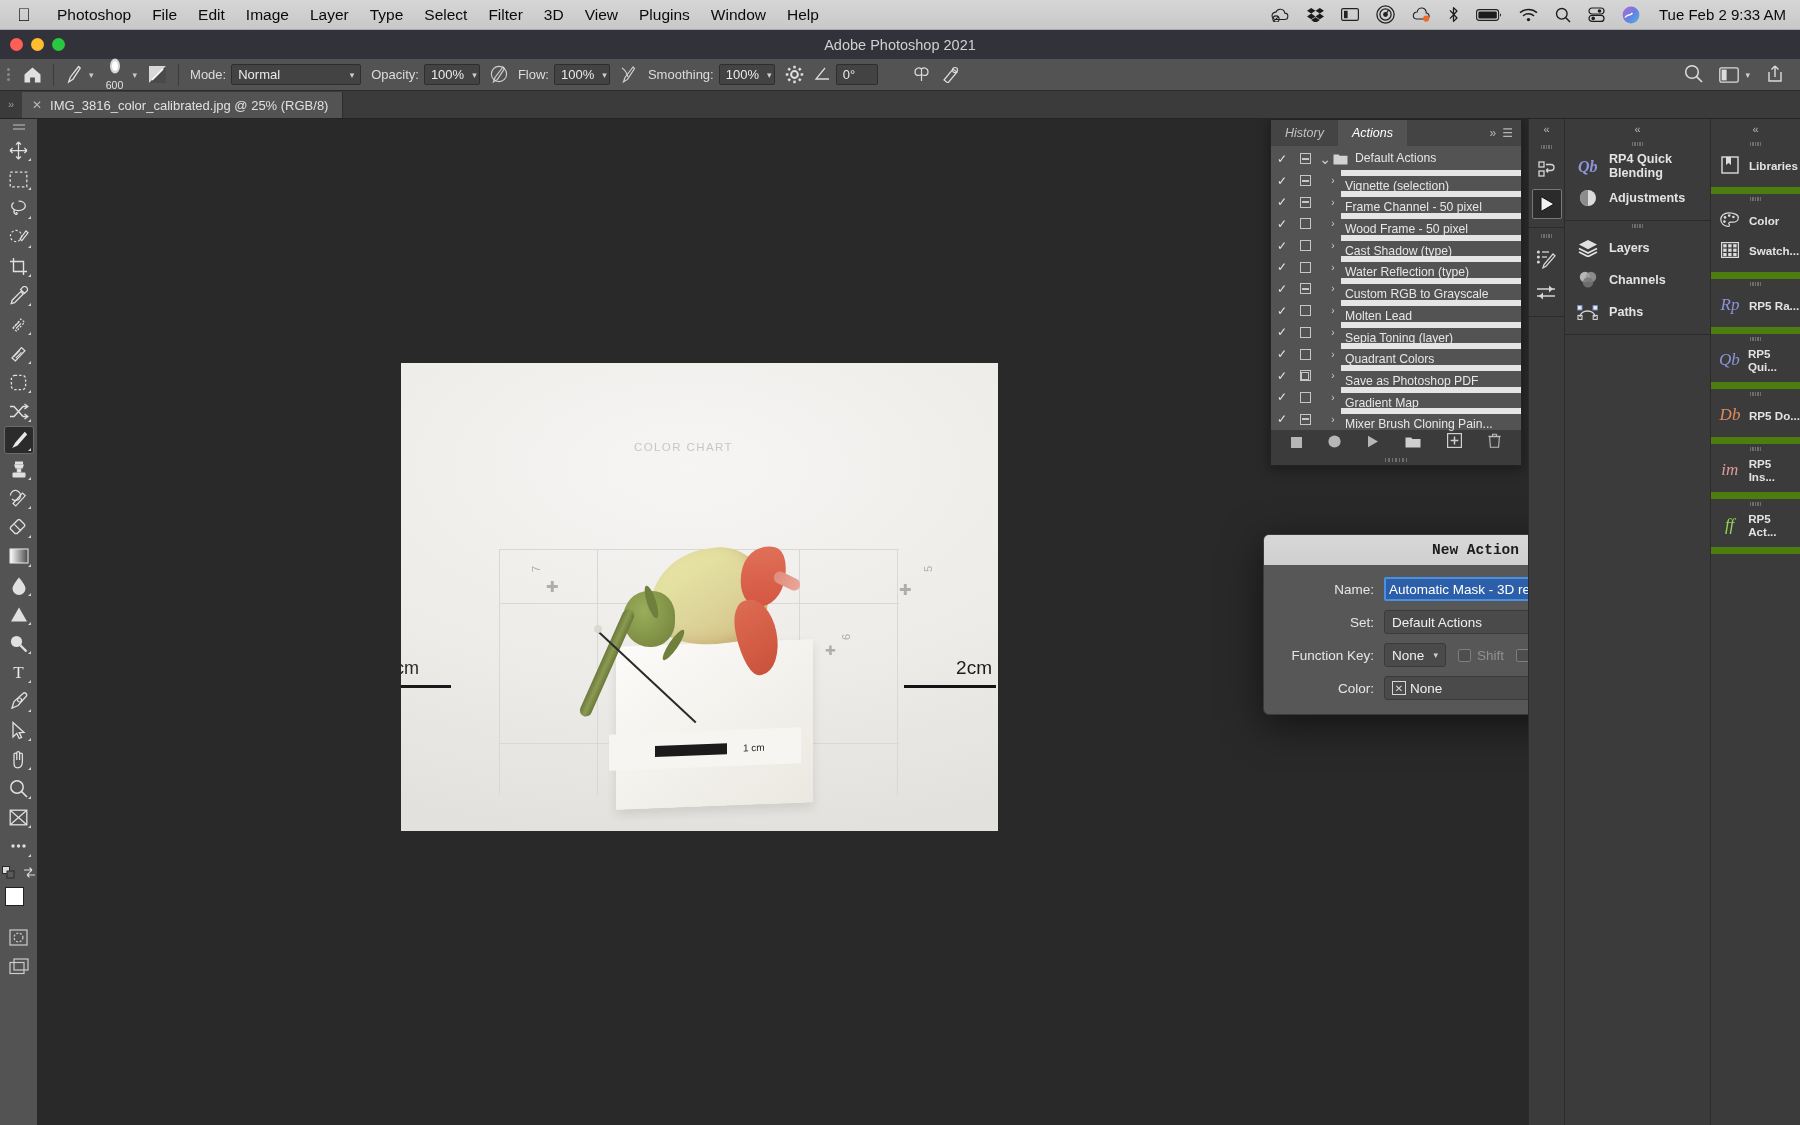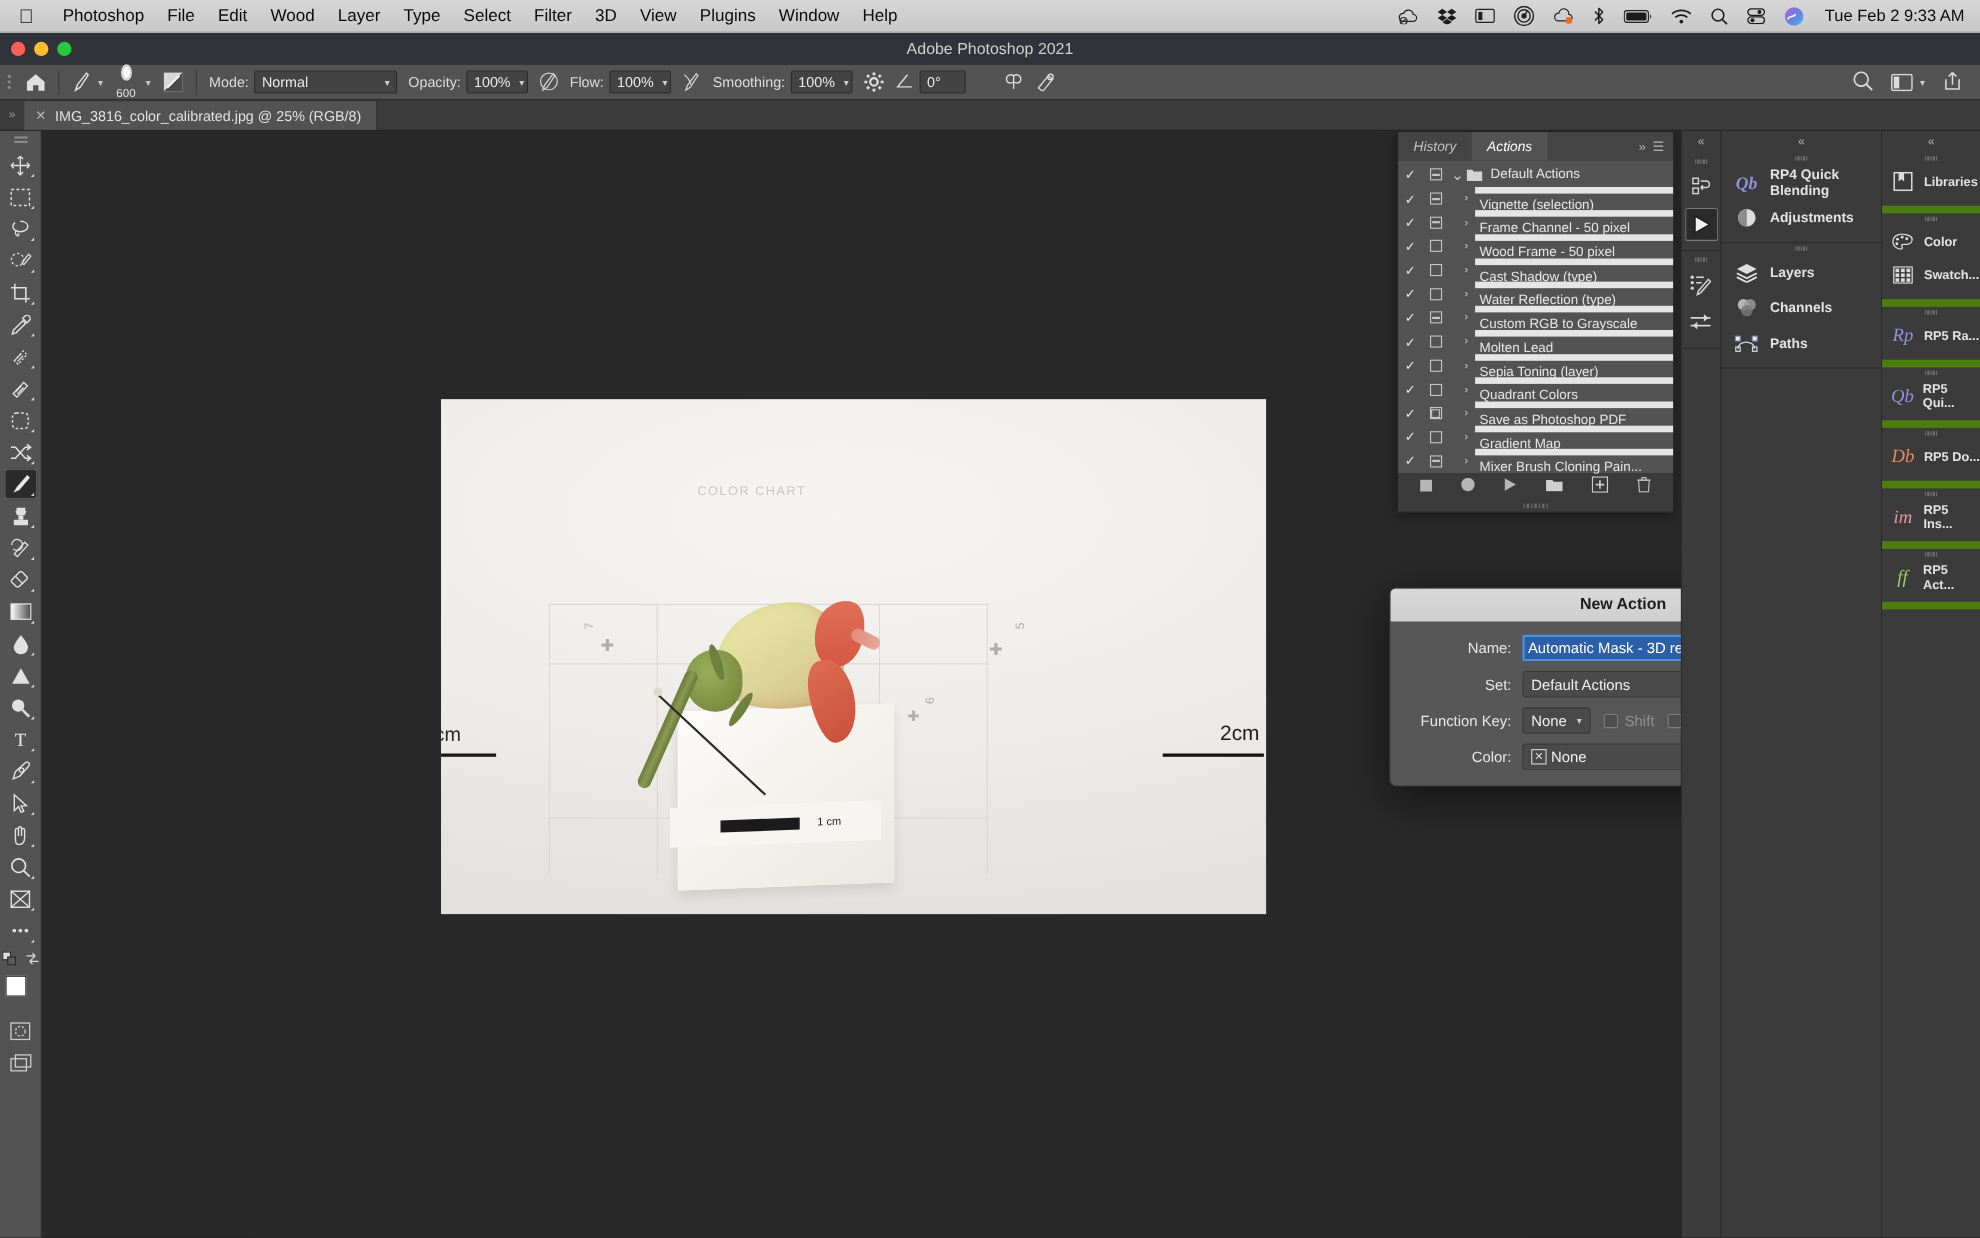--- a/index.html
+++ b/index.html
@@ -90,21 +90,21 @@
   .tool.sel { background: #2b2b2b; box-shadow: inset 0 0 0 1px #6b6b6b; }
   .tool .corner { position: absolute; right: 3px; bottom: 3px; width: 0; height: 0;
     border-left: 3.5px solid transparent; border-bottom: 3.5px solid #d2d2d2; }
   .swatch-wrap { position: relative; width: 32px; height: 30px; margin-top: 4px; }
   .sw-fg { position:absolute; left:2px; top:0; width:19px; height:19px; background:#fff; border:1px solid #222; }
   .sw-bg { position:absolute; left:12px; top:10px; width:19px; height:19px; background:#e8a33d; border:1px solid #222; z-index:-1;}
 
   
   .canvas-area { flex: 1; background: #292929; position: relative; overflow: hidden; }
   .photo {
-    position: absolute; left: 363px; top: 244px; width: 750px; height: 468px;
+    position: absolute; left: 363px; top: 244px; width: 597px; height: 468px;
     background: #f2efec;
     overflow: hidden;
   }
   .photo-bg {
     position:absolute; inset:0;
     background:
       radial-gradient(ellipse 120% 80% at 48% 22%, #f7f5f3 0%, #ecebe8 60%, #e2e1dd 100%);
   }
   .grid-l { position:absolute; background:#d8d8d6; }
   .cc-text { position:absolute; left: 233px; top: 78px; font-size: 11.5px; letter-spacing: 1.4px; color:#c9c7c5; font-family:"Liberation Sans",sans-serif;}
@@ -223,21 +223,21 @@
   .overlay-dialog {
     position: absolute; left: 1225px; top: 515px; width: 425px;
     background: #575757; border-radius: 6px; z-index: 90;
     box-shadow: 0 10px 40px rgba(0,0,0,0.55);
     overflow: hidden;
     border: 1px solid #3a3a3a;
   }
   .dlg-title {
     height: 30px; background: linear-gradient(180deg,#d8d8d8,#cfcfcf);
     display:flex; align-items:center; justify-content:center;
-    font-size: 14.5px; font-weight: bold; color:#1c1c1c;
+    font-size: 14.5px; font-weight: bold; color:#1c1c1c;font-family:Liberation Mono, monospace;
   }
   .dlg-body { padding: 12px 12px 14px 0; display:flex; }
   .dlg-left { flex:1; }
   .dlg-row { display:flex; align-items:center; margin-bottom: 9px; }
   .dlg-lbl { width: 120px; text-align:right; padding-right: 10px; font-size: 13.5px; color:#e6e6e6;}
   .dlg-input {
     height: 24px; width: 232px; background:#2d5fa8;
     border: 2px solid #4a90e2; border-radius: 2px;
     display:flex; align-items:center; padding-left: 3px;
     font-size: 13.5px; color:#fff;
@@ -253,21 +253,21 @@
   .colorx { width:14px; height:14px; border:1.4px solid #d6d6d6; display:flex; align-items:center; justify-content:center; font-size:10px; margin-right:4px; color:#ddd;}
 </style>
 </head>
 <body>
 
 <div class="macbar">
   <span class="apple-logo"></span>
   <span class="mi bold">Photoshop</span>
   <span class="mi">File</span>
   <span class="mi">Edit</span>
-  <span class="mi">Wood</span>
+  <span class="mi">Image</span>
   <span class="mi">Layer</span>
   <span class="mi">Type</span>
   <span class="mi">Select</span>
   <span class="mi">Filter</span>
   <span class="mi">3D</span>
   <span class="mi">View</span>
   <span class="mi">Plugins</span>
   <span class="mi">Window</span>
   <span class="mi">Help</span>
 

